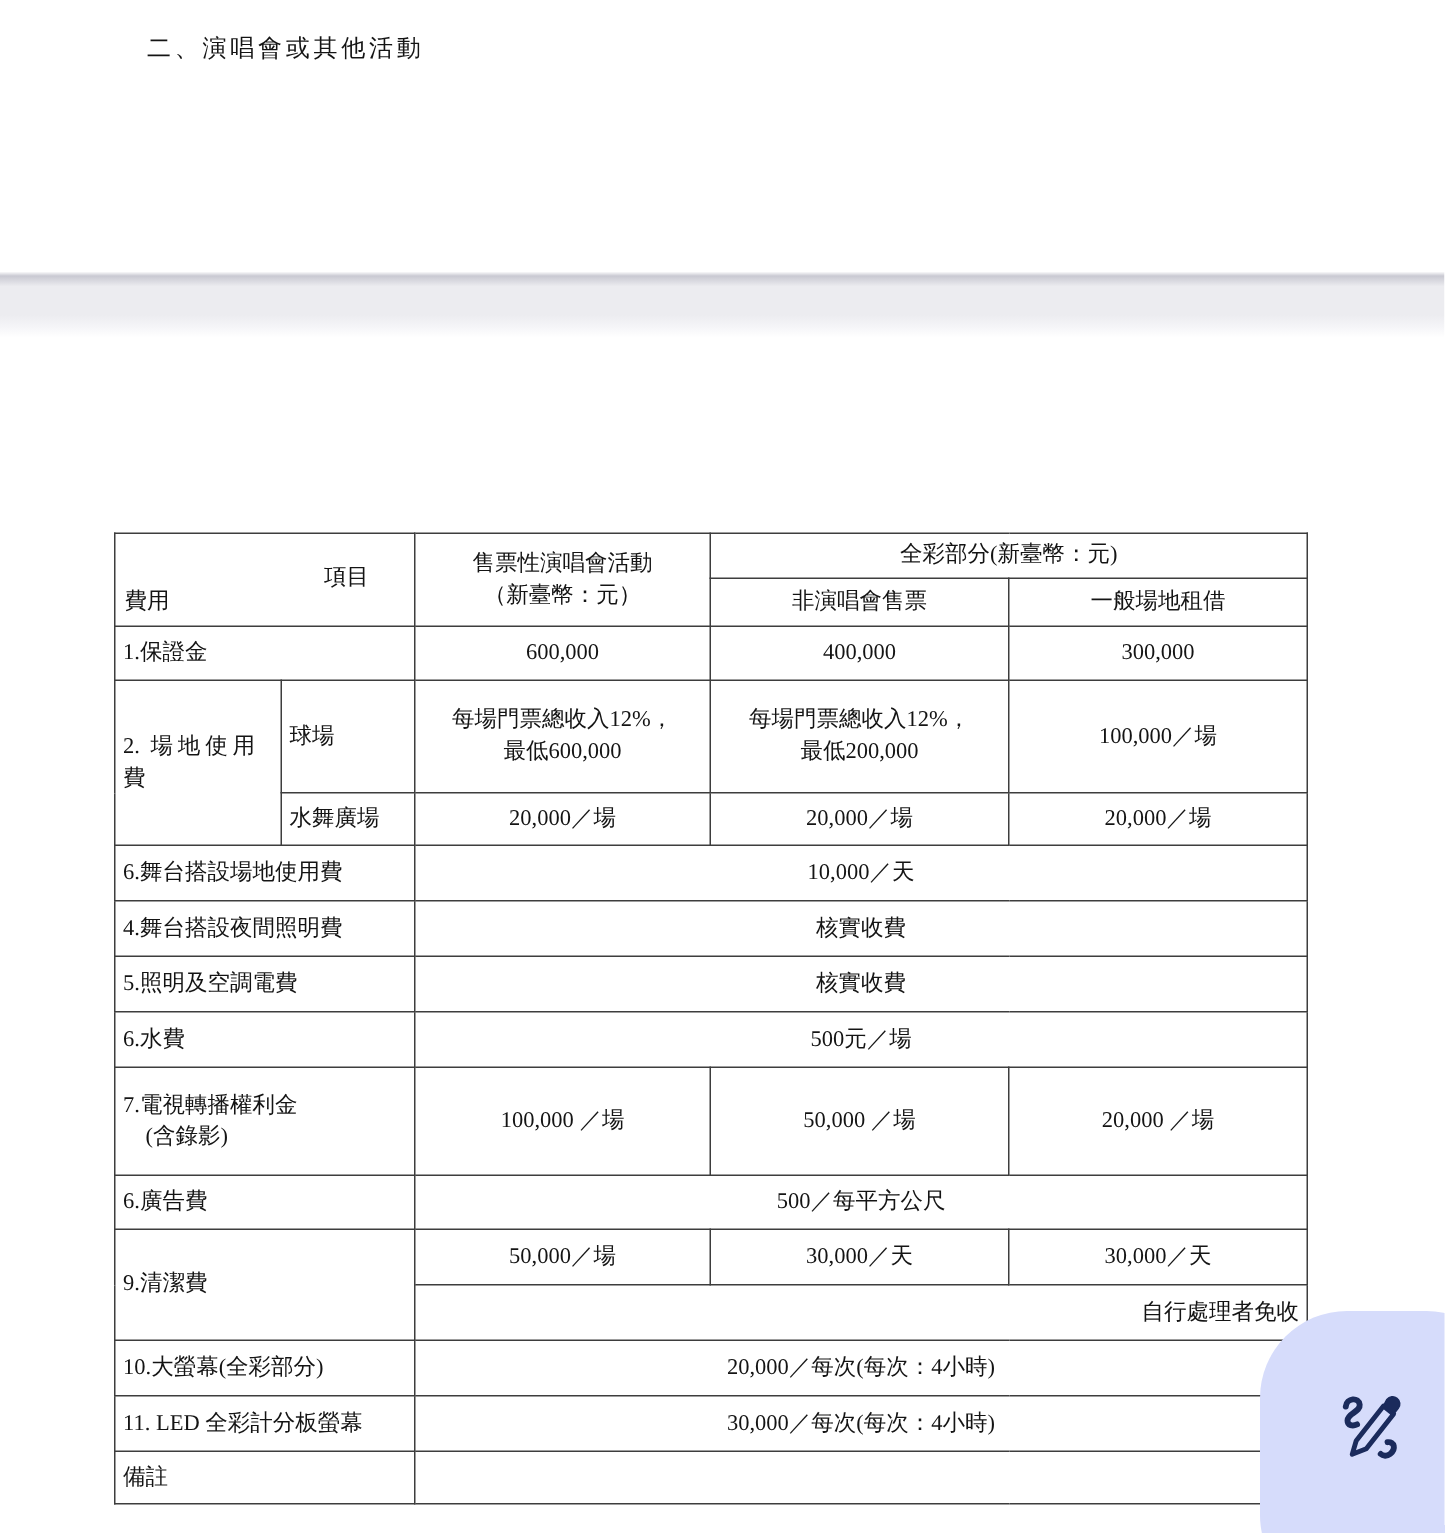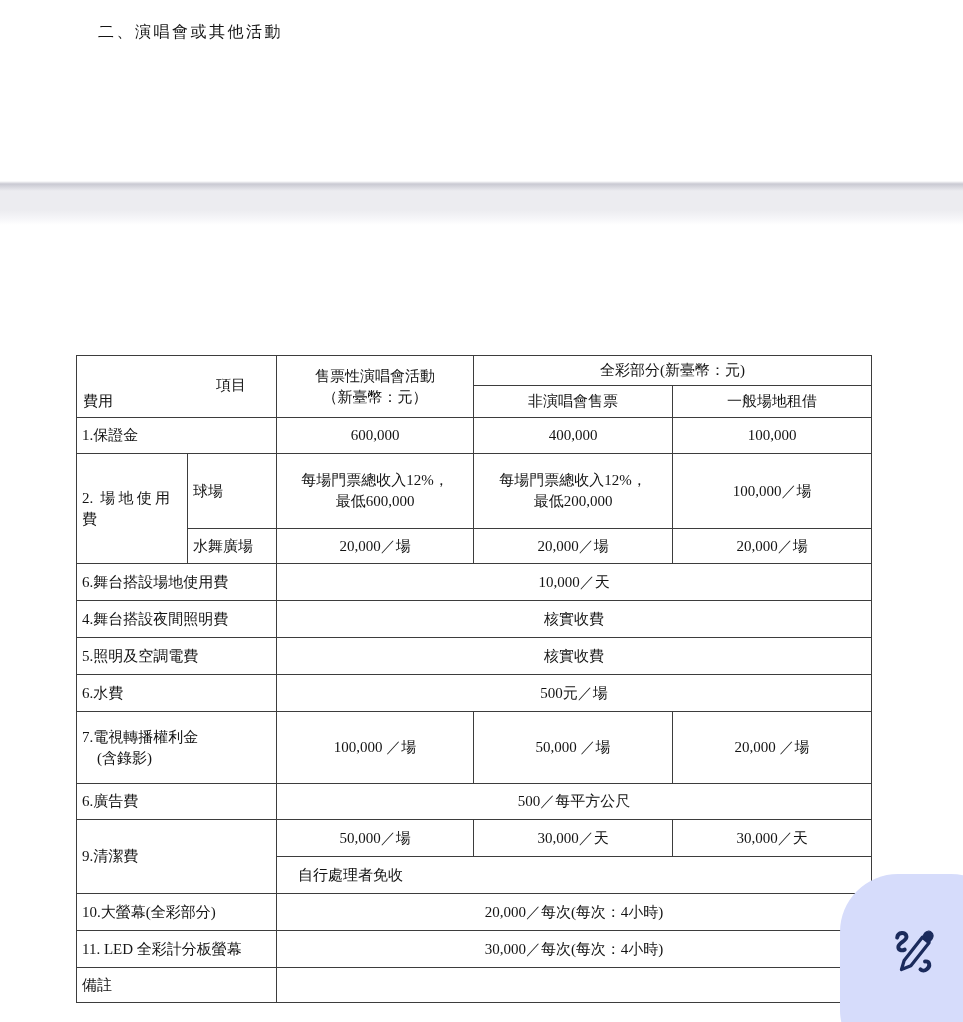--- a/index.html
+++ b/index.html
@@ -25,21 +25,21 @@
     font-size:15px;line-height:1.4;
   }
   .fees td{
     border:1px solid #3d3d3d;
     padding:2px 5px;
     text-align:center;vertical-align:middle;
     font-weight:normal;
     overflow:hidden;
   }
   .fees td.lbl{text-align:left;}
-  .fees td.leftval{text-align:left;padding-left:21px;}
+  .fees td.leftval{text-align:right;padding-left:21px;}
   .pre{white-space:pre-line;}
   
   tr.h30{height:30px} tr.h32{height:32px} tr.h35{height:35px}
   tr.h36{height:36px} tr.h37{height:37px} tr.h72{height:72px}
   tr.h75{height:75px}
   
   td.corner{position:relative;padding:0;}
   .corner-item{position:absolute;top:19px;right:30px;}
   .corner-fee{position:absolute;bottom:5px;left:6px;}
   
@@ -81,21 +81,21 @@
   </tr>
   <tr class="h32">
     <td>非演唱會售票</td>
     <td>一般場地租借</td>
   </tr>
 
   <tr class="h36">
     <td class="lbl" colspan="2">1.保證金</td>
     <td>600,000</td>
     <td>400,000</td>
-    <td>100,000</td>
+    <td>300,000</td>
   </tr>
 
   <tr class="h75">
     <td class="lbl" rowspan="2">
       <span class="jlabel">2. 場地使用費</span>
     </td>
     <td class="lbl">球場</td>
     <td class="pre">每場門票總收入12%，
 最低600,000</td>
     <td class="pre">每場門票總收入12%，

